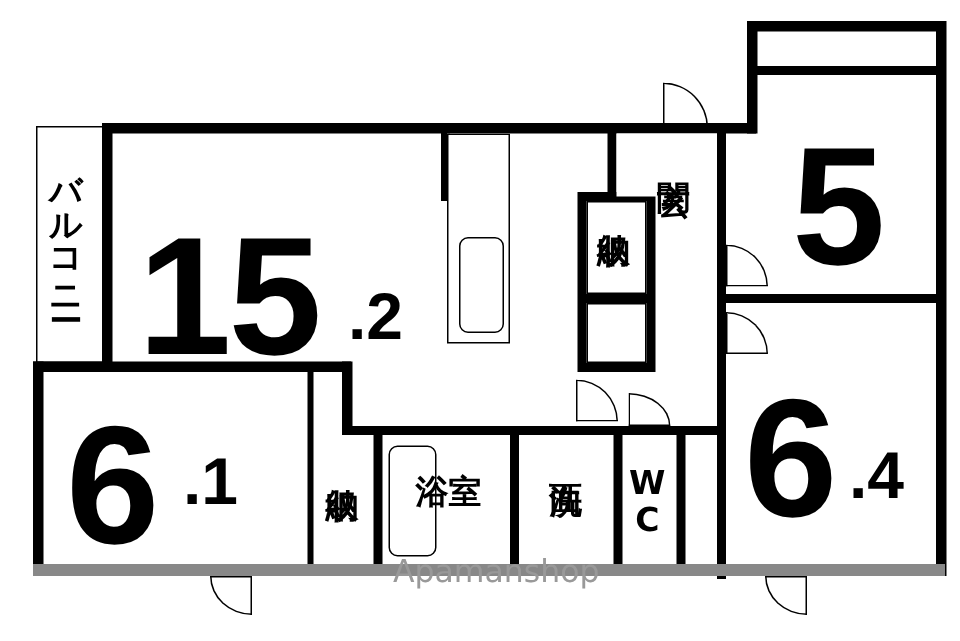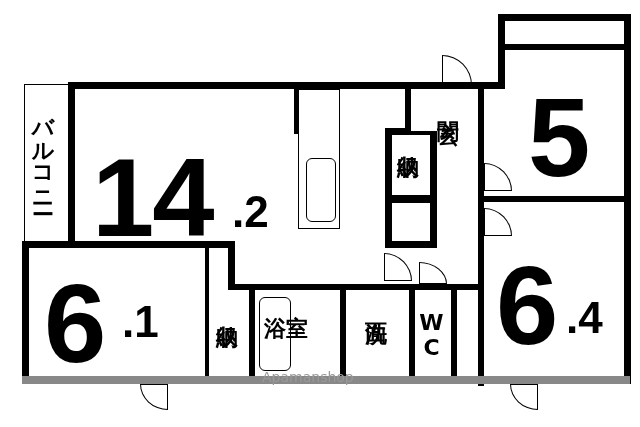--- a/index.html
+++ b/index.html
@@ -5,21 +5,21 @@
   html,body{margin:0;padding:0;background:#fff;}
   #plan{position:relative;width:640px;height:427px;background:#fff;overflow:hidden;font-family:"Liberation Sans","DejaVu Sans",sans-serif;color:#000;}
   .w{position:absolute;background:#000;}
   .g{position:absolute;background:#888;}
   .thin{position:absolute;border:1px solid #000;background:#fff;box-sizing:border-box;}
   .lbl{position:absolute;font-weight:bold;line-height:1;white-space:nowrap;}
   .big{font-size:112px;letter-spacing:-2px;}
   .dec{font-size:44px;}
   .jp{font-size:22px;line-height:24px;writing-mode:vertical-rl;text-orientation:upright;font-family:"DejaVu Sans",sans-serif;}
   .door{position:absolute;border:1px solid #000;border-radius:0 100% 0 0;box-sizing:border-box;background:transparent;}
-  .watermark{position:absolute;color:#999;font-size:14px;font-family:"DejaVu Sans",sans-serif;text-align:right;}
+  .watermark{position:absolute;color:#999;font-size:21px;font-family:"DejaVu Sans",sans-serif;text-align:right;}
   .fixture{position:absolute;border:2px solid #000;border-radius:6px;box-sizing:border-box;background:#fff;}
 </style>
 </head>
 <body>
 
 <div id="plan">
 
   <div class="thin" style="left:24px;top:84px;width:46px;height:158px;"></div>
   <div class="lbl jp" style="left:31px;top:102px;">バルコニー</div>
 
@@ -55,32 +55,32 @@
   <div class="door" style="left:442px;top:55px;width:30px;height:30px;"></div>
   <div class="door" style="left:484px;top:163px;width:28px;height:28px;"></div>
   <div class="door" style="left:484px;top:208px;width:28px;height:28px;"></div>
   <div class="door" style="left:384px;top:253px;width:28px;height:28px;"></div>
   <div class="door" style="left:419px;top:262px;width:28px;height:22px;"></div>
   <div class="door" style="left:140px;top:384px;width:28px;height:26px;border-radius:0 0 0 100%;"></div>
   <div class="door" style="left:510px;top:384px;width:28px;height:26px;border-radius:0 0 0 100%;"></div>
 
   <div class="fixture" style="left:259px;top:297px;width:32px;height:74px;border-width:1px;"></div>
 
-  <div class="lbl big" style="left:92px;top:142px;">14</div>
+  <div class="lbl big" style="left:92px;top:142px;">15</div>
   <div class="lbl dec" style="left:232px;top:190px;">.2</div>
 
   <div class="lbl big" style="left:44px;top:268px;">6</div>
   <div class="lbl dec" style="left:122px;top:300px;">.1</div>
 
   <div class="lbl big" style="left:528px;top:82px;">5</div>
 
   <div class="lbl big" style="left:496px;top:250px;">6</div>
   <div class="lbl dec" style="left:566px;top:296px;">.4</div>
 
   <div class="lbl jp" style="left:436px;top:104px;">玄関</div>
   <div class="lbl jp" style="left:396px;top:138px;">収納</div>
   <div class="lbl jp" style="left:215px;top:308px;">収納</div>
-  <div class="lbl" style="left:264px;top:318px;font-size:22px;font-family:'DejaVu Sans',sans-serif;">浴室</div>
+  <div class="lbl" style="left:277px;top:318px;font-size:22px;font-family:'DejaVu Sans',sans-serif;">浴室</div>
   <div class="lbl jp" style="left:364px;top:305px;">洗面</div>
   <div class="lbl jp" style="left:419px;top:310px;">WC</div>
 
   <div class="watermark" style="left:262px;top:369px;">Apamanshop</div>
 </div>
 
 </body></html>

